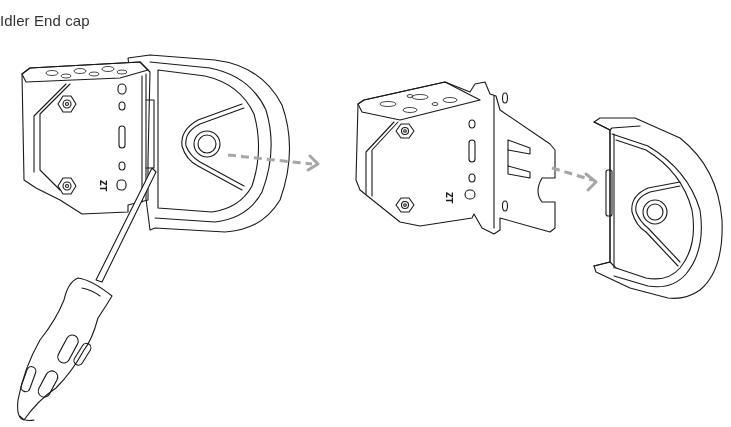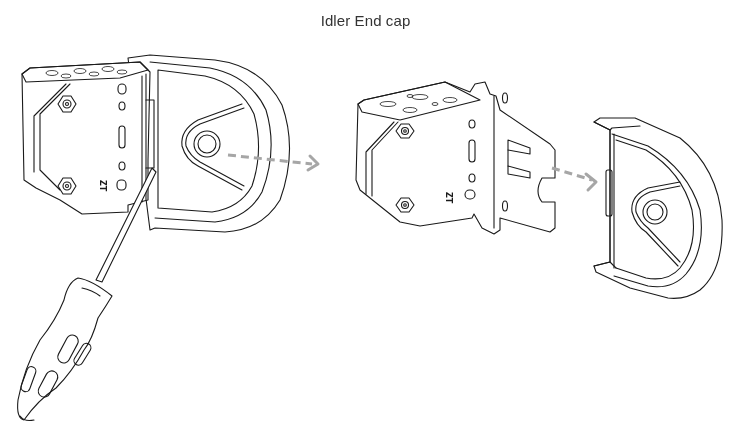--- a/index.html
+++ b/index.html
@@ -1,18 +1,18 @@
 <!DOCTYPE html>
 <html><head>
   <meta charset="utf-8">
   <style>
     html, body { margin: 0; padding: 0; background: #ffffff; }
     body { width: 731px; height: 427px; position: relative; overflow: hidden; font-family: "Liberation Sans", sans-serif; }
     .title {
-      position: absolute; left: 0; top: 12px; width: 731px; text-align: center;
+      position: absolute; left: 0; top: 12px; width: 731px; text-align: left;
       font-size: 15px; color: #333333; letter-spacing: 0.1px;
     }
     svg.art { position: absolute; left: 0; top: 0; }
     .ln { fill: none; stroke: #1a1a1a; stroke-width: 1.1; stroke-linejoin: round; stroke-linecap: round; }
     .lnf { fill: #ffffff; stroke: #1a1a1a; stroke-width: 1.1; stroke-linejoin: round; stroke-linecap: round; }
     .thin { fill: none; stroke: #1a1a1a; stroke-width: 0.8; }
     .arrow { fill: none; stroke: #a6a6a6; stroke-width: 3; stroke-dasharray: 8 5; }
     .arrowhead { fill: none; stroke: #a6a6a6; stroke-width: 3; stroke-linecap: round; stroke-linejoin: round; }
     .mark { font-family: "DejaVu Sans", sans-serif; font-size: 8px; font-weight: bold; fill: #1a1a1a; }
   </style>

